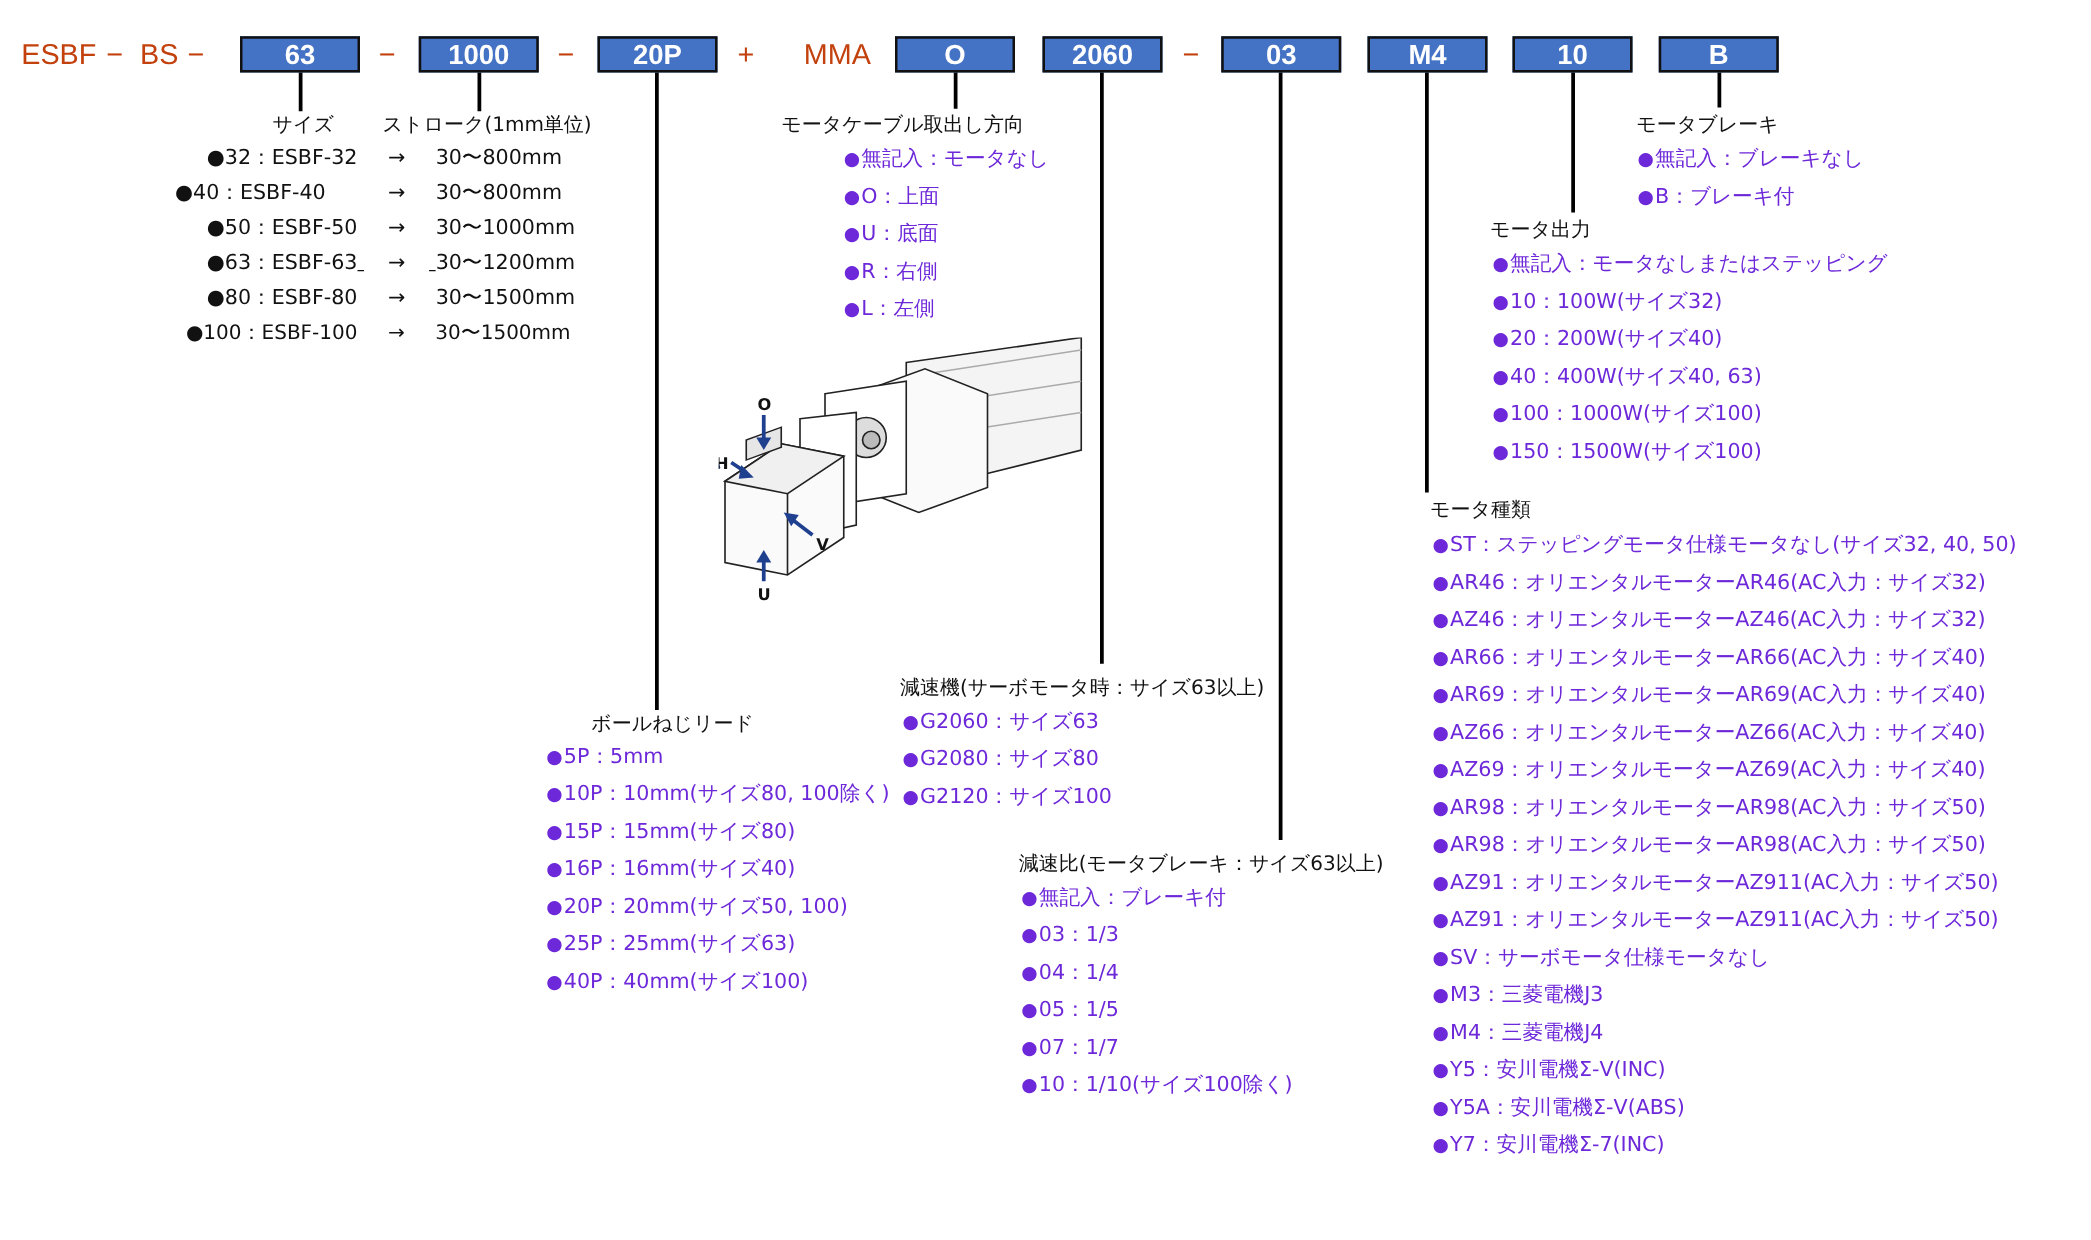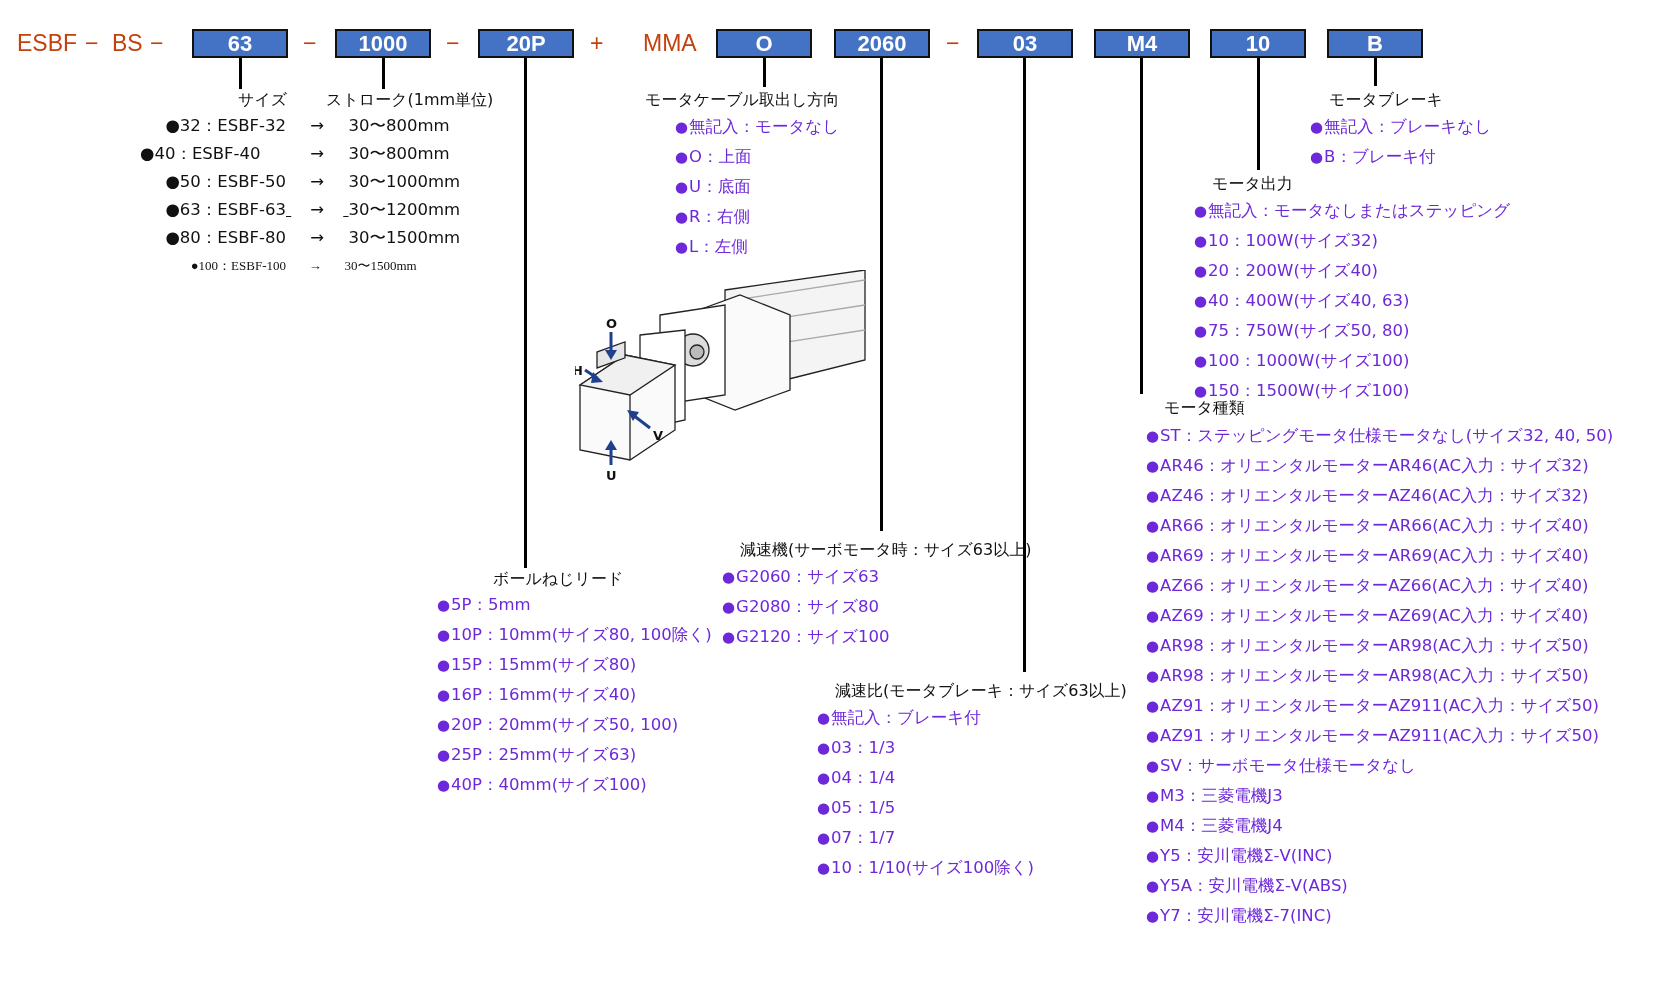--- a/index.html
+++ b/index.html
@@ -4,21 +4,21 @@
 <style>
   html, body { margin:0; padding:0; background:#ffffff; }
   body { width:1673px; height:992px; position:relative; overflow:hidden;
          font-family:"DejaVu Sans","Liberation Sans",sans-serif; color:#111; }
   .abs { position:absolute; white-space:nowrap; }
   .code-text { font-size:23px; top:30px; color:#c2410c; font-family:"Liberation Sans","DejaVu Sans",sans-serif; }
   .box { position:absolute; top:29px; height:29px; background:#4472c4; border:2px solid #111;
          box-sizing:border-box; color:#fff; font-weight:bold; font-size:22px; text-align:center;
          line-height:25px; font-family:"Liberation Sans","DejaVu Sans",sans-serif; }
   .vline { position:absolute; width:3px; background:#000; }
-  .title { position:absolute; font-size:16px; white-space:nowrap; color:#111;margin-left:20px; }
+  .title { position:absolute; font-size:16px; white-space:nowrap; color:#111; }
   .list { position:absolute; margin:0; padding:0; list-style:none; }
   .list li { font-size:16.5px; height:30px; line-height:30px; white-space:nowrap; color:#6d28d9; }
   .list li::before { content:"●"; font-size:15px; margin-right:1px; }
   .size-row span { display:inline-block; }
   .illustration { position:absolute; left:575px; top:270px; width:350px; height:245px; }
 </style>
 </head>
 <body>
 
 <div>
@@ -74,21 +74,21 @@
   <div class="size-row" style="height:28px;line-height:28px;font-size:16.5px;text-decoration:underline;">
     <span style="width:146px;text-align:right">●<span>63</span>：<span>ESBF-63</span></span>
     <span style="width:52px;text-align:center">→</span>
     <span>30〜1200mm</span>
   </div>
   <div class="size-row" style="height:28px;line-height:28px;font-size:16.5px;">
     <span style="width:146px;text-align:right">●<span>80</span>：<span>ESBF-80</span></span>
     <span style="width:52px;text-align:center">→</span>
     <span>30〜1500mm</span>
   </div>
-  <div class="size-row" style="height:28px;line-height:28px;font-size:13px;font-family:Liberation Serif, serif;">
+  <div class="size-row" style="height:28px;line-height:28px;font-size:16px;">
     <span style="width:146px;text-align:right">●<span>100</span>：<span>ESBF-100</span></span>
     <span style="width:52px;text-align:center">→</span>
     <span>30〜1500mm</span>
   </div>
 </div>
 
 <div class="title" style="left:625px;top:90px">モータケーブル取出し方向</div>
 <ul class="list" style="left:675px;top:112px">
   <li>無記入：モータなし</li>
   <li>O：上面</li>
@@ -177,21 +177,20 @@
   <li>無記入：ブレーキなし</li>
   <li>B：ブレーキ付</li>
 </ul>
 
 <div class="title" style="left:1192px;top:174px">モータ出力</div>
 <ul class="list" style="left:1194px;top:196px">
   <li>無記入：モータなしまたはステッピング</li>
   <li>10：100W(サイズ32)</li>
   <li>20：200W(サイズ40)</li>
   <li>40：400W(サイズ40, 63)</li>
-  <li>75：750W(サイズ50, 80)</li>
   <li>100：1000W(サイズ100)</li>
   <li>150：1500W(サイズ100)</li>
 </ul>
 
 <div class="title" style="left:1144px;top:398px">モータ種類</div>
 <ul class="list" style="left:1146px;top:421px">
   <li>ST：ステッピングモータ仕様モータなし(サイズ32, 40, 50)</li>
   <li>AR46：オリエンタルモーターAR46(AC入力：サイズ32)</li>
   <li>AZ46：オリエンタルモーターAZ46(AC入力：サイズ32)</li>
   <li>AR66：オリエンタルモーターAR66(AC入力：サイズ40)</li>

